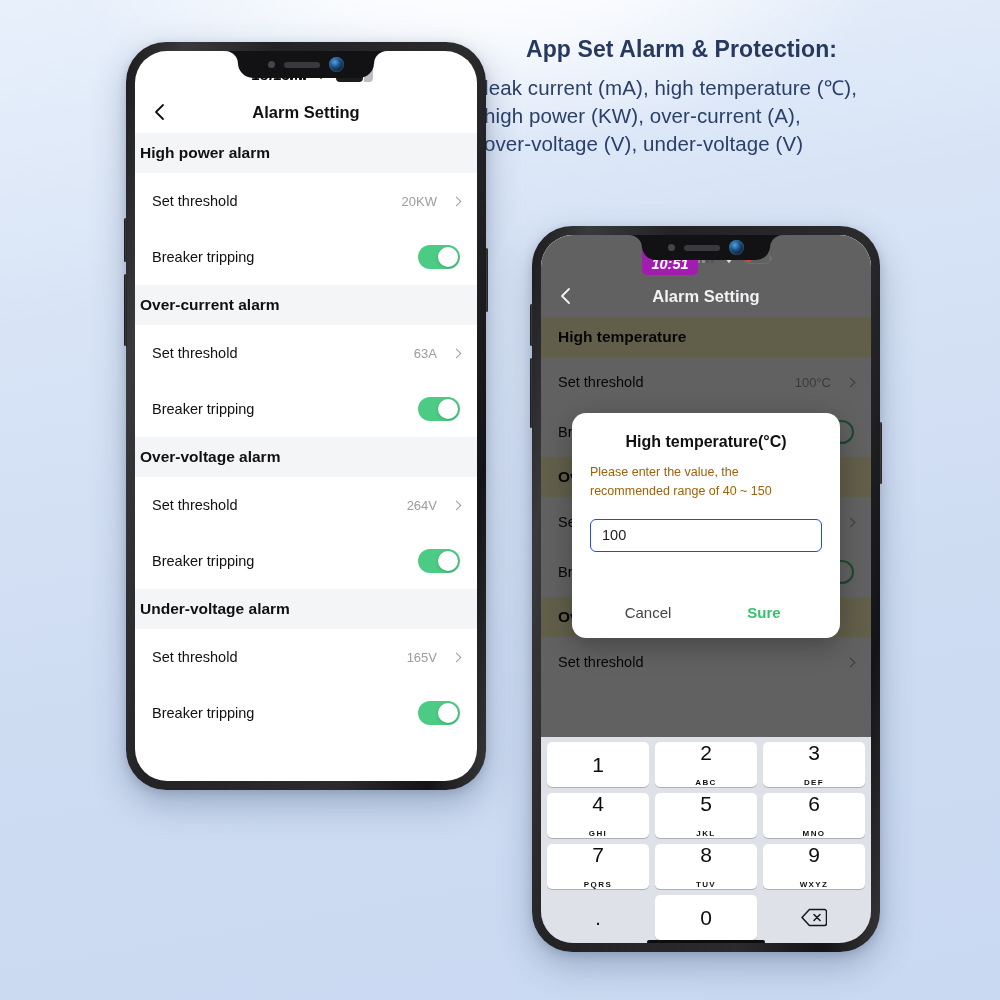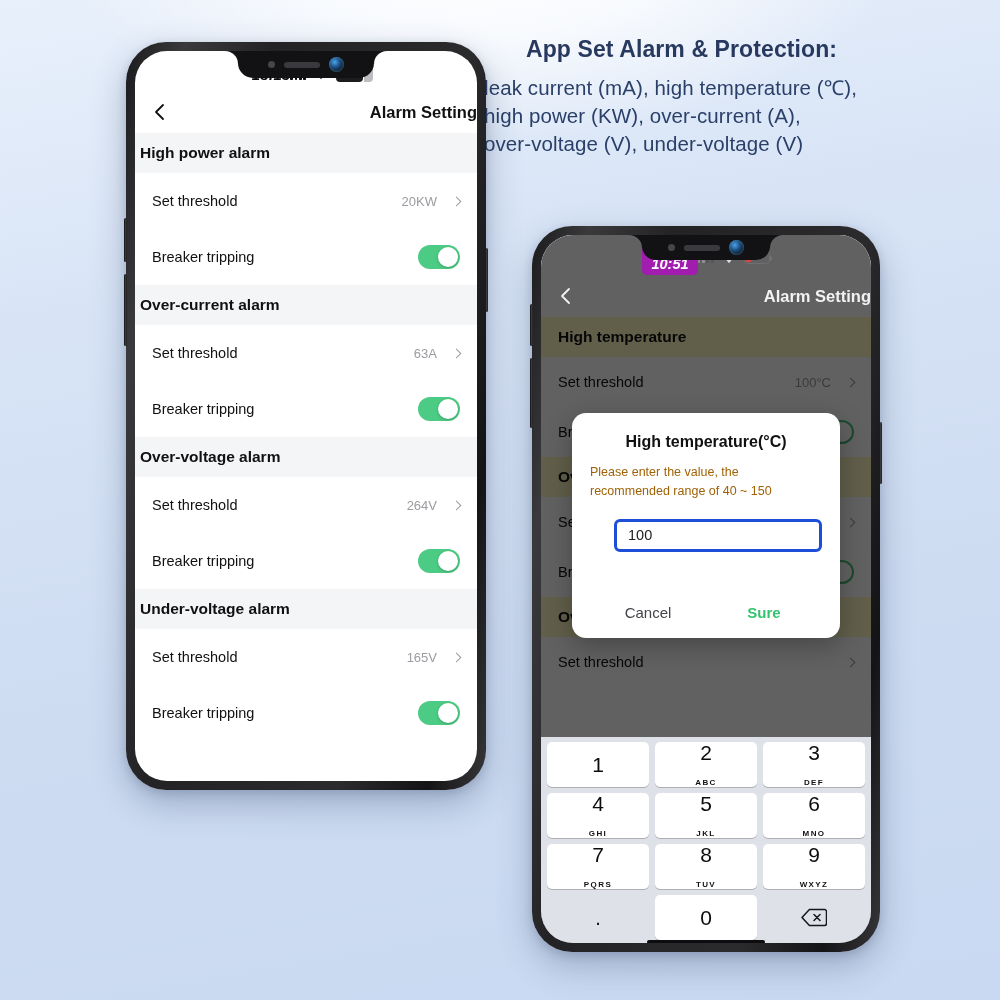--- a/index.html
+++ b/index.html
@@ -103,21 +103,21 @@
     width:2.4px; height:5px; background:#6e6e73; border-radius:0 1.5px 1.5px 0;
   }
   .battery-low i { display:block; width:25%; height:100%; background:#e8423c; border-radius:1.5px; }
   .time-badge-red {
     background: #a21caf; color: #fff; border-radius: 5px;
     padding: 16px 9px 3px; font-size: 14.5px; font-weight: bold;
   }
 
   
   .navbar {
-    position: relative; display: flex; align-items: center; justify-content: flex-end;
+    position: relative; display: flex; align-items: center; justify-content: center;
   }
   .nav-back {
     position: absolute; left: 14px; top: 50%; transform: translateY(-50%);
     width: 22px; height: 22px;
   }
   .nav-title { font-size: 16.5px; font-weight: bold; }
 
   
   .sec-header {
     font-size: 15.5px; font-weight: bold;
@@ -183,23 +183,23 @@
     position: absolute; z-index: 7;
     left: 50%; transform: translateX(-50%);
     top: 178px; width: 268px;
     background: #fff; border-radius: 14px;
     padding: 20px 18px 0;
     box-shadow: 0 8px 26px rgba(0,0,0,.28);
   }
   .dlg-title { text-align: center; font-size: 16px; font-weight: bold; color: #111; }
   .dlg-msg { margin-top: 12px; font-size: 12.5px; line-height: 1.55; color: #a16207; }
   .dlg-input {
-    margin-top: 17px; height: 33px; border: 3px solid #1d4ed8; border-radius: 6px;
+    margin-top: 17px; height: 33px; border: 1px solid #1d4ed8; border-radius: 6px;
     display: flex; align-items: center; padding: 0 11px;
-    font-size: 14.5px; color: #1d1d1f; background: #fff; margin-left: 24px;
+    font-size: 14.5px; color: #1d1d1f; background: #fff;
   }
   .dlg-actions {
     margin-top: 36px; display: flex; align-items: center;
     height: 50px;
   }
   .dlg-actions > div { flex: 1; text-align: center; font-size: 15px; }
   .dlg-cancel { color: #44444a; }
   .dlg-sure { color: #35c26f; font-weight: bold; }
 
   

